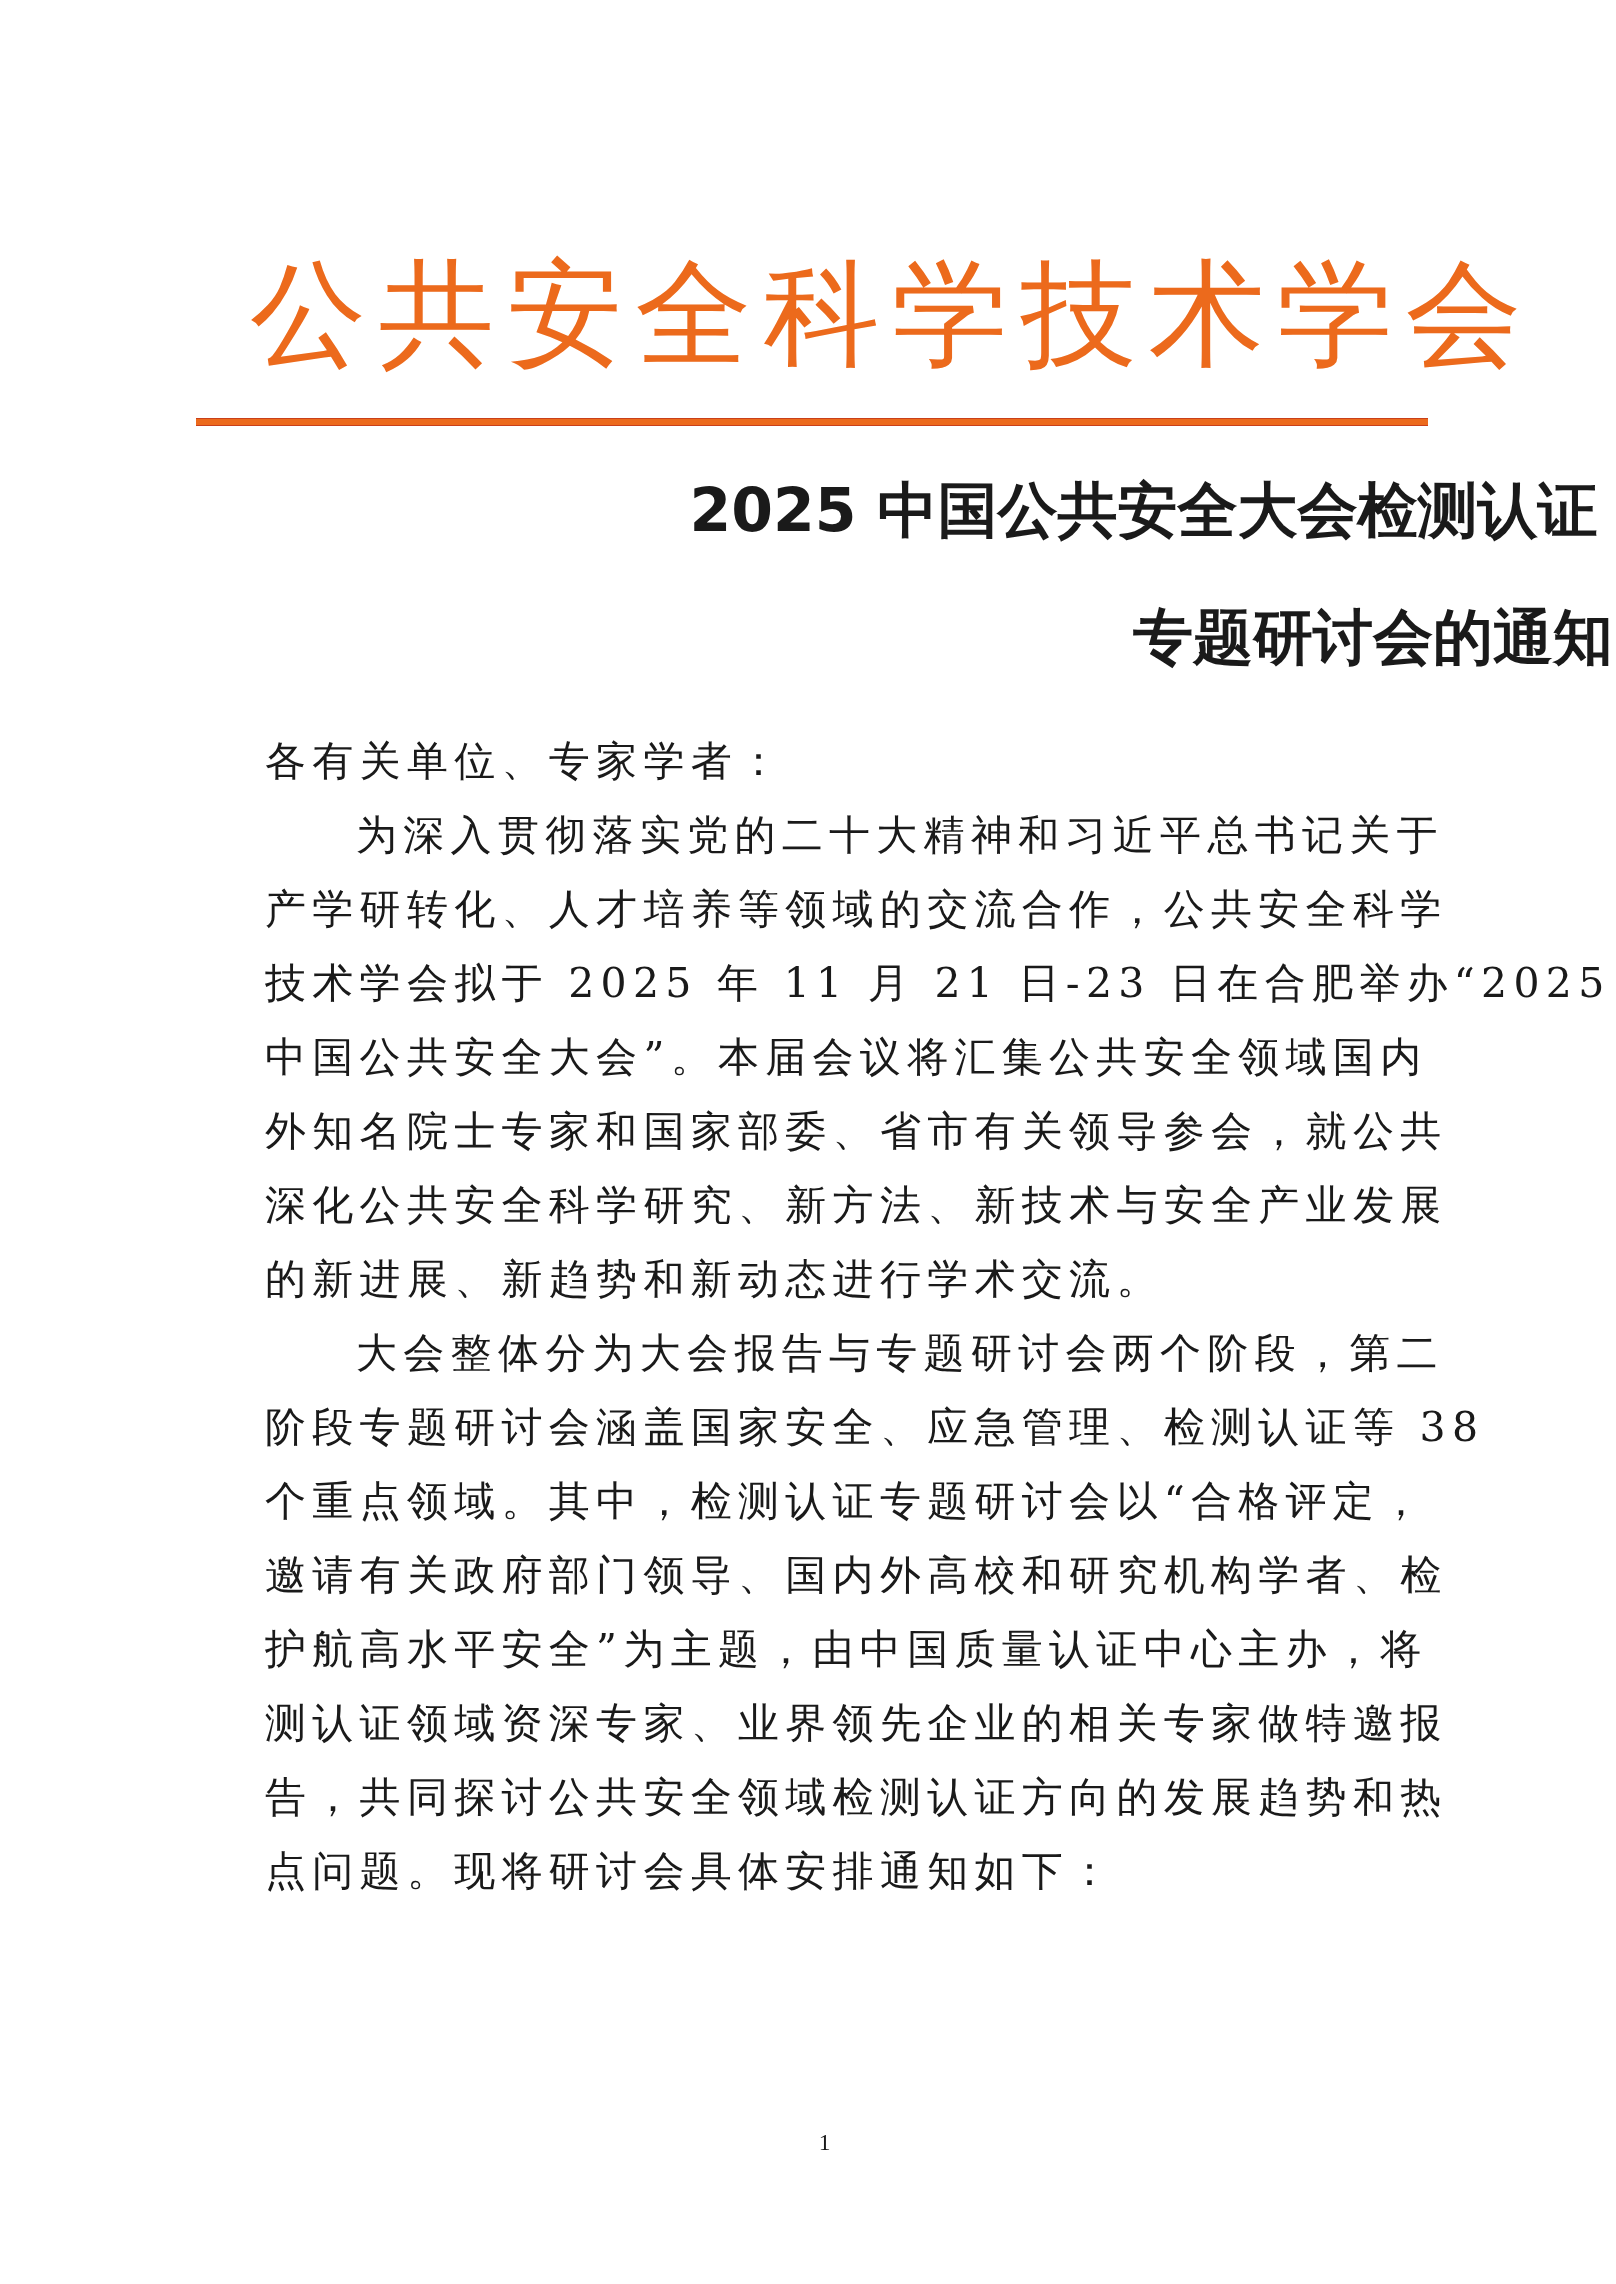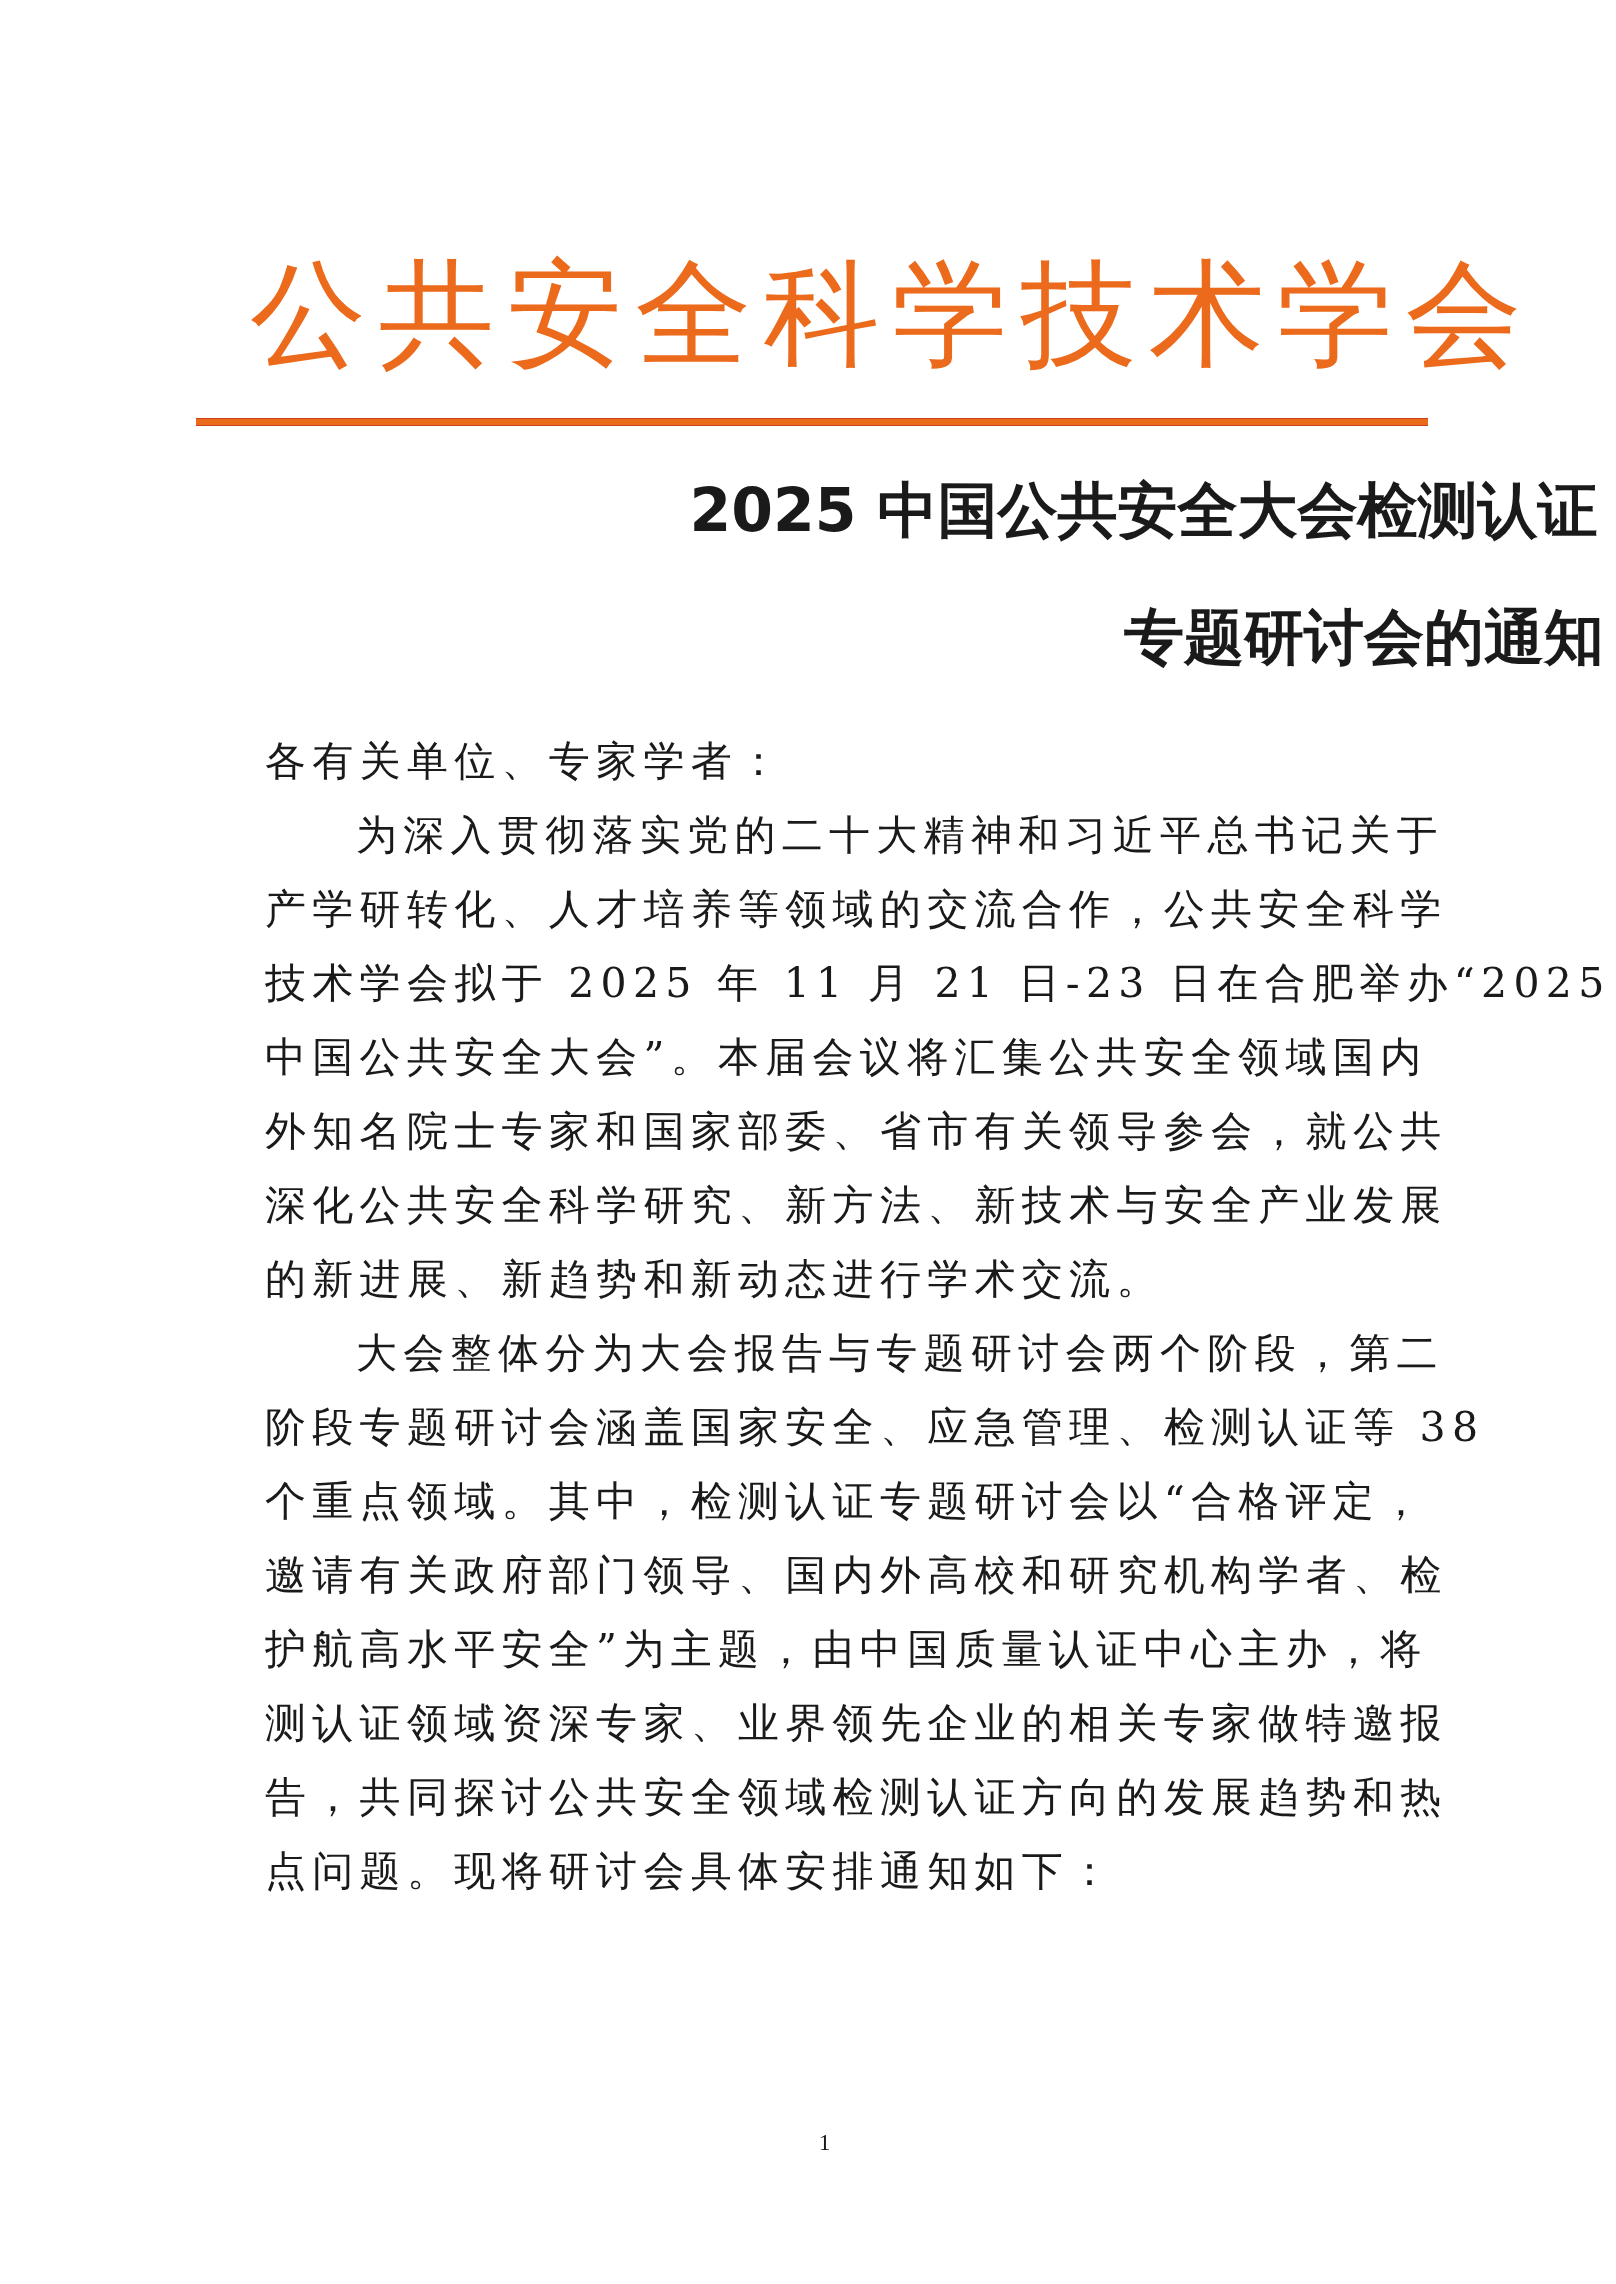--- a/index.html
+++ b/index.html
@@ -56,21 +56,21 @@
       width: 1617px;
       text-align: right;
       font-family: "DejaVu Sans", "Liberation Sans", sans-serif;
       font-weight: bold;
       font-size: 60px;
       line-height: 78px;
       color: #1a1a1a;
       white-space: nowrap;
     }
     .title-1 { top: 471px; padding-right: 19.6px; box-sizing: border-box; }
-    .title-2 { top: 598px; padding-right: 13px; box-sizing: border-box; }
+    .title-2 { top: 598px; padding-right: 4px; box-sizing: border-box; }
 
     
     .body {
       position: absolute;
       left: 231px;
       top: 724px;
       width: 1147px;
     }
     .line {
       height: 74px;

